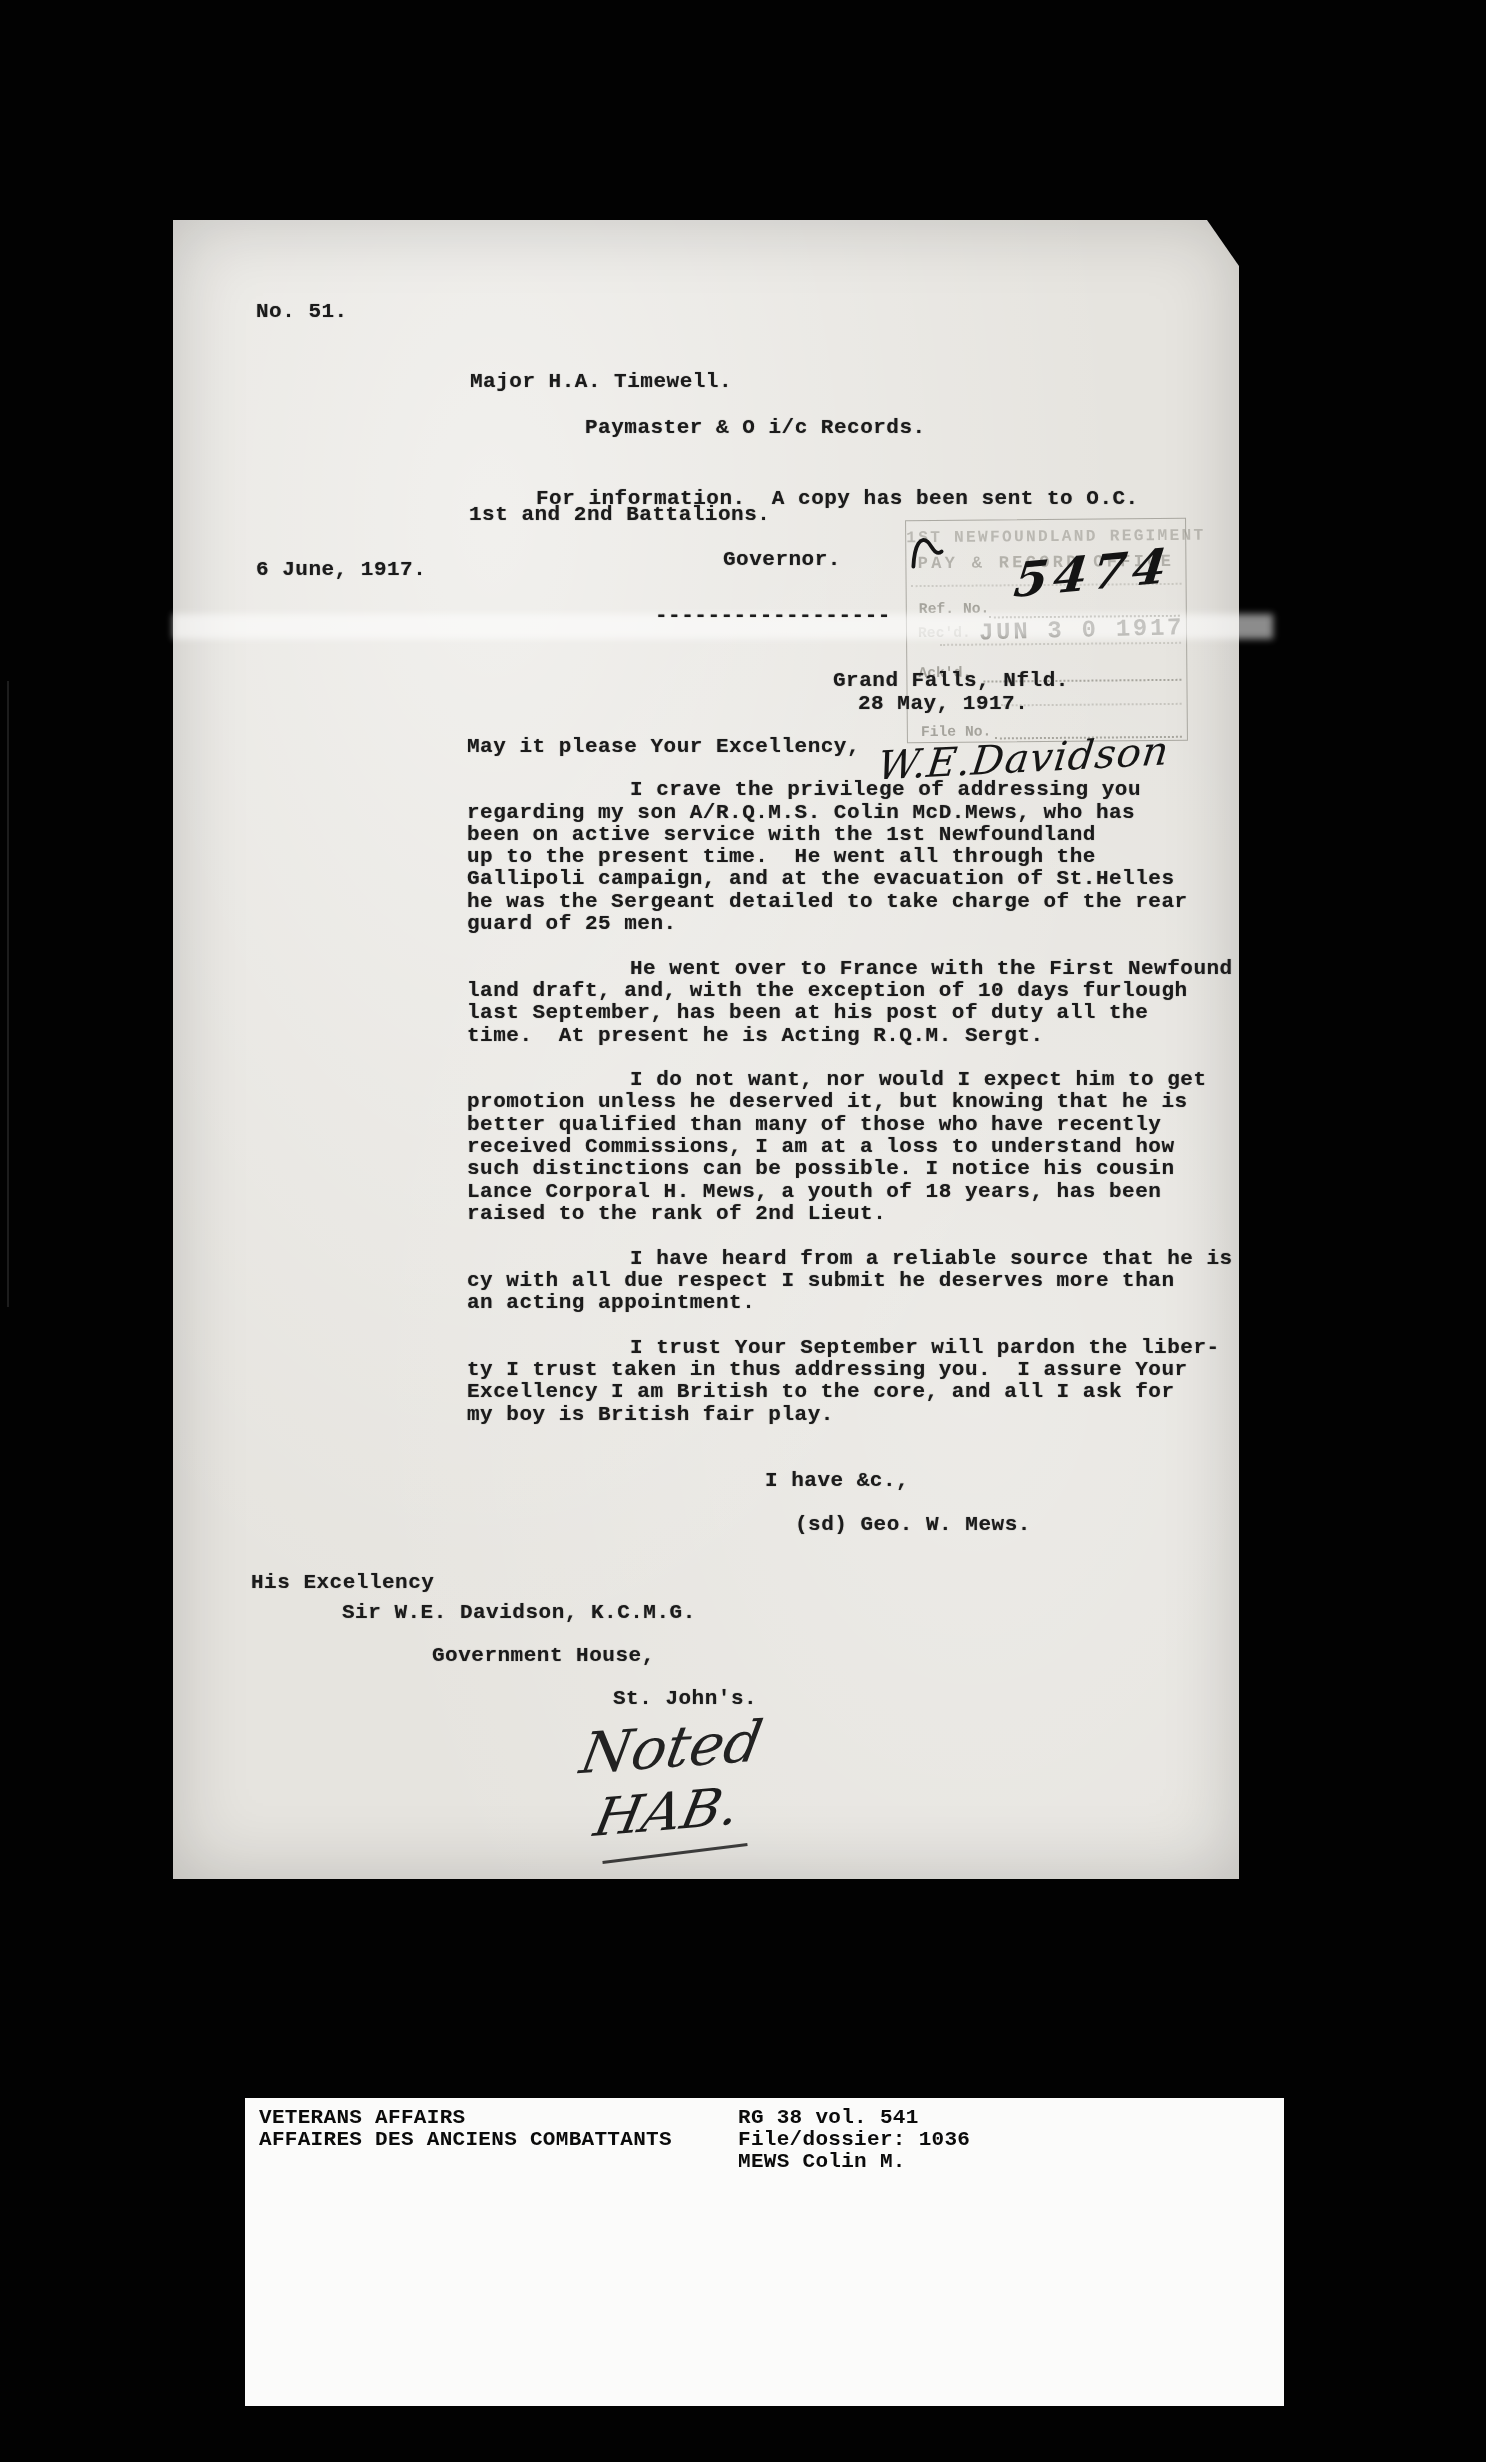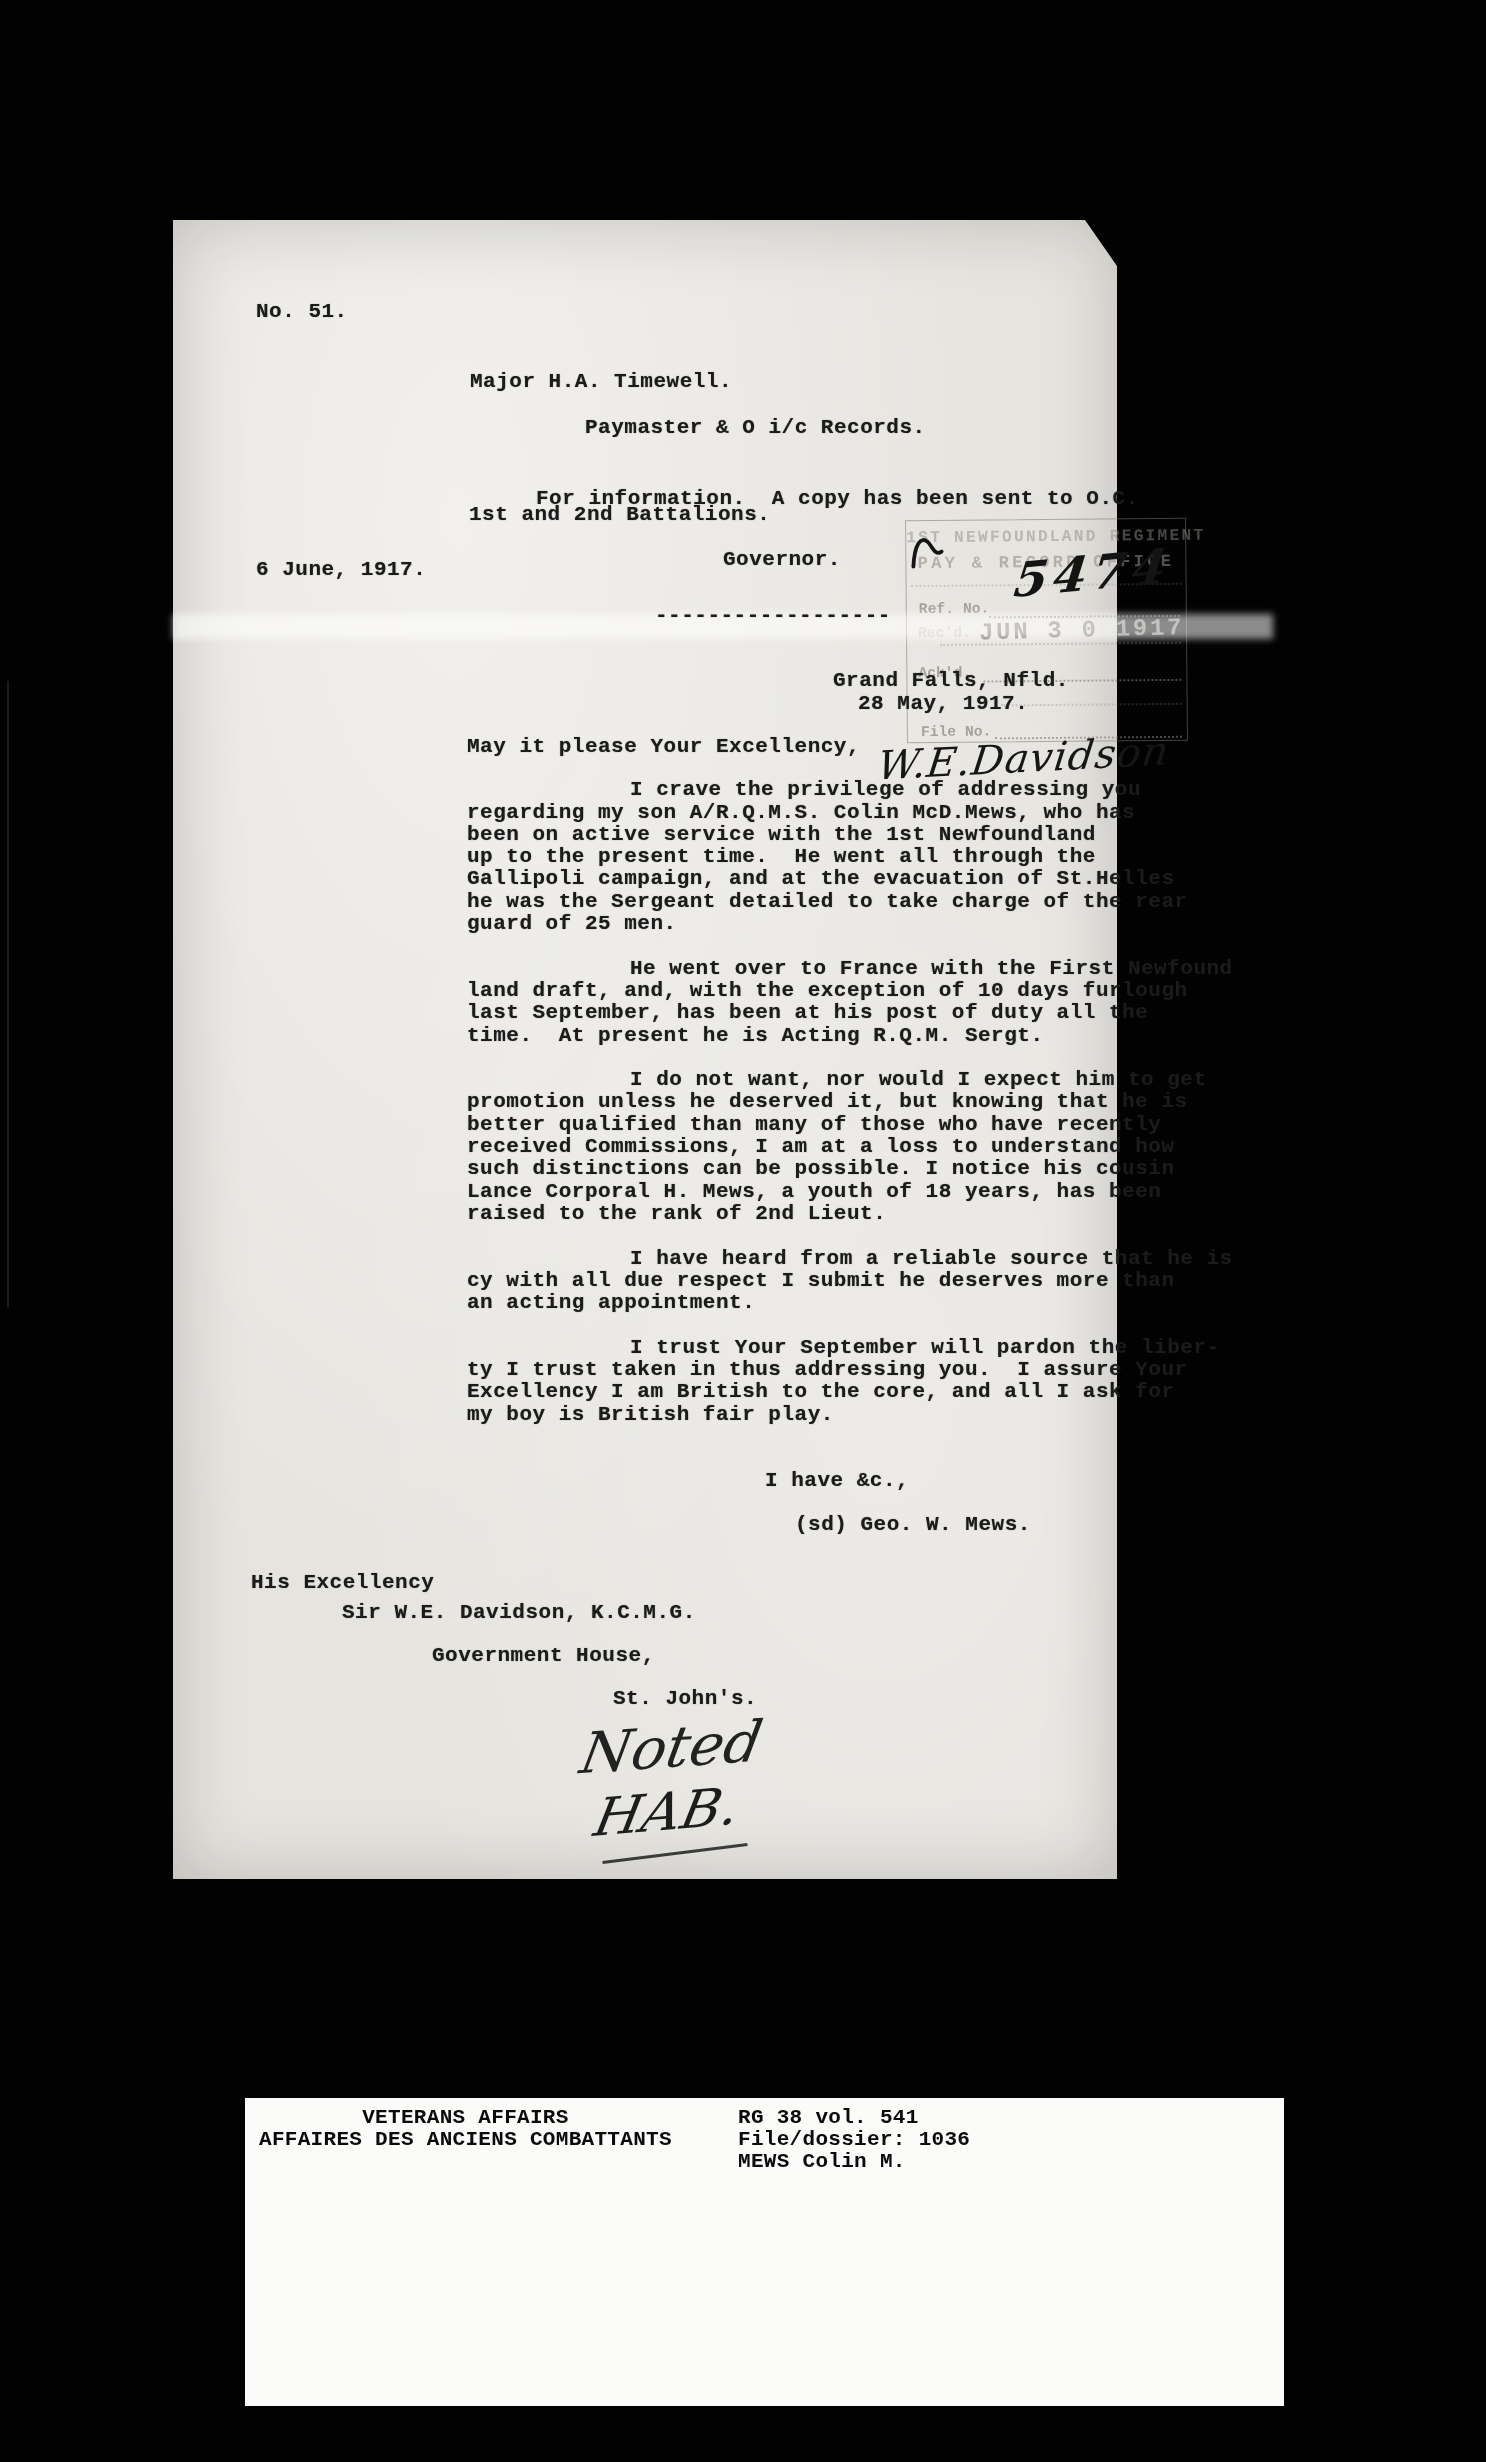--- a/index.html
+++ b/index.html
@@ -1,21 +1,21 @@
 <!DOCTYPE html>
 <html style="font-size:8.7px"><head>
 <meta charset="utf-8">
 <style>
   html,body{margin:0;padding:0;background:#000;}
   .canvas{position:relative;width:1486px;height:2462px;background:#020202;overflow:hidden;
           font-family:"Liberation Mono","DejaVu Sans Mono",monospace;}
   .edge-streak{position:absolute;left:6.5px;top:681px;width:2.2px;height:626px;background:#1d1d1d;}
 
   
-  .page{position:absolute;left:173px;top:220px;width:944px;height:1659px;
+  .page{position:absolute;left:173px;top:220px;width:1066px;height:1659px;
         background:
           radial-gradient(ellipse at 30% 18%, rgba(255,255,255,.45), rgba(255,255,255,0) 60%),
           radial-gradient(ellipse at 75% 70%, rgba(255,255,255,.25), rgba(255,255,255,0) 55%),
           #e6e4df;
         box-shadow: inset 0 0 76px rgba(0,0,0,.18);}
   .corner-notch{position:absolute;right:0;top:0;width:0;height:0;
         border-top:46px solid #020202;border-left:32px solid transparent;}
   .fold-streak{position:absolute;left:0;top:394px;width:1100px;height:25px;
         background:rgba(255,255,255,.55);filter:blur(3.8px);z-index:3;}
 
@@ -51,21 +51,21 @@
   .dotted{position:absolute;height:0;border-bottom:2.2px dotted rgba(125,123,114,.6);}
   .s-ref-value{position:absolute;left:109px;top:25px;font-family:"DejaVu Serif","Liberation Serif",serif;
          font-style:italic;font-weight:700;font-size:48px;color:#141414;letter-spacing:5.4px;
          transform:skewX(-12deg) rotate(-5deg);z-index:6;}
   .s-datestamp{position:absolute;left:72px;top:97px;font-size:24px;font-weight:700;letter-spacing:2.7px;
          color:#7f7d76;transform:rotate(-1deg);white-space:pre;}
 
   
   .caption{position:absolute;left:245px;top:2098px;width:1039px;height:308px;background:#fbfbfa;}
   .cap-col{position:absolute;top:8.7px;}
-  .cap-left{left:14px;text-align:center;}
+  .cap-left{left:14px;}
   .cap-right{left:493px;}
   .cap-line{color:#0b0b0b;font-weight:700;font-size:21px;line-height:22px;letter-spacing:0.3px;
         white-space:pre;transform-origin:left top;}
 </style>
 </head>
 <body>
 
 <div class="canvas">
   <div class="edge-streak"></div>
 

